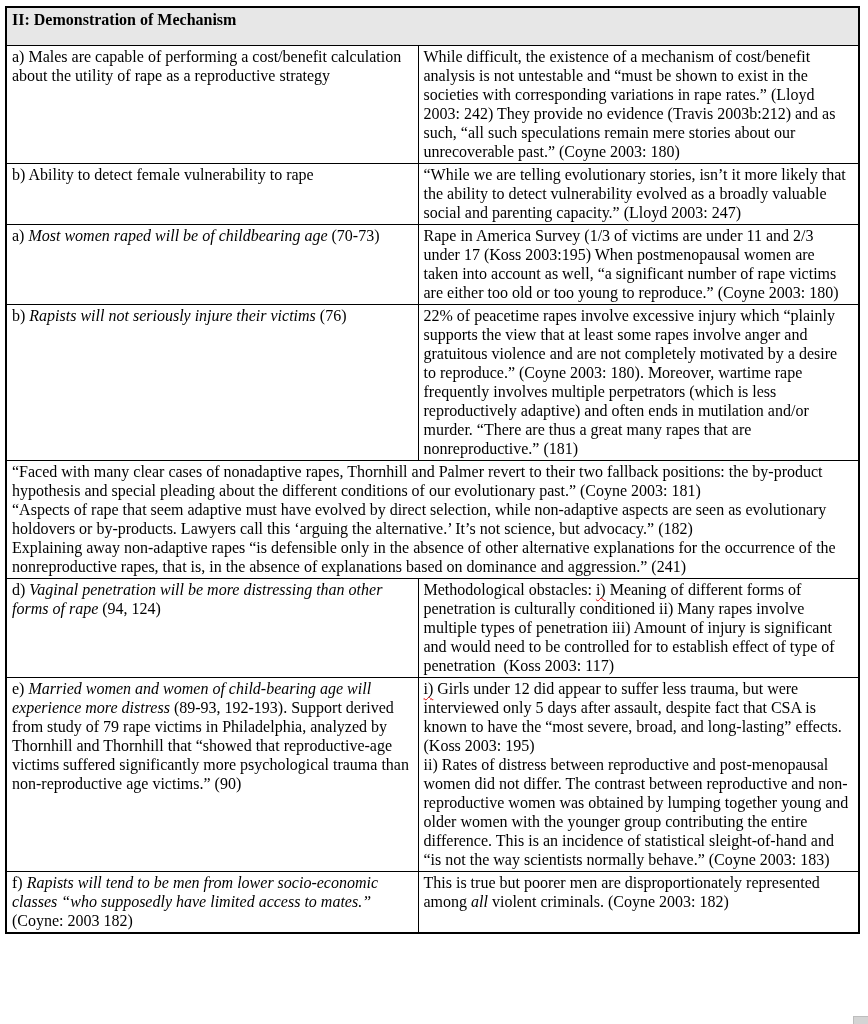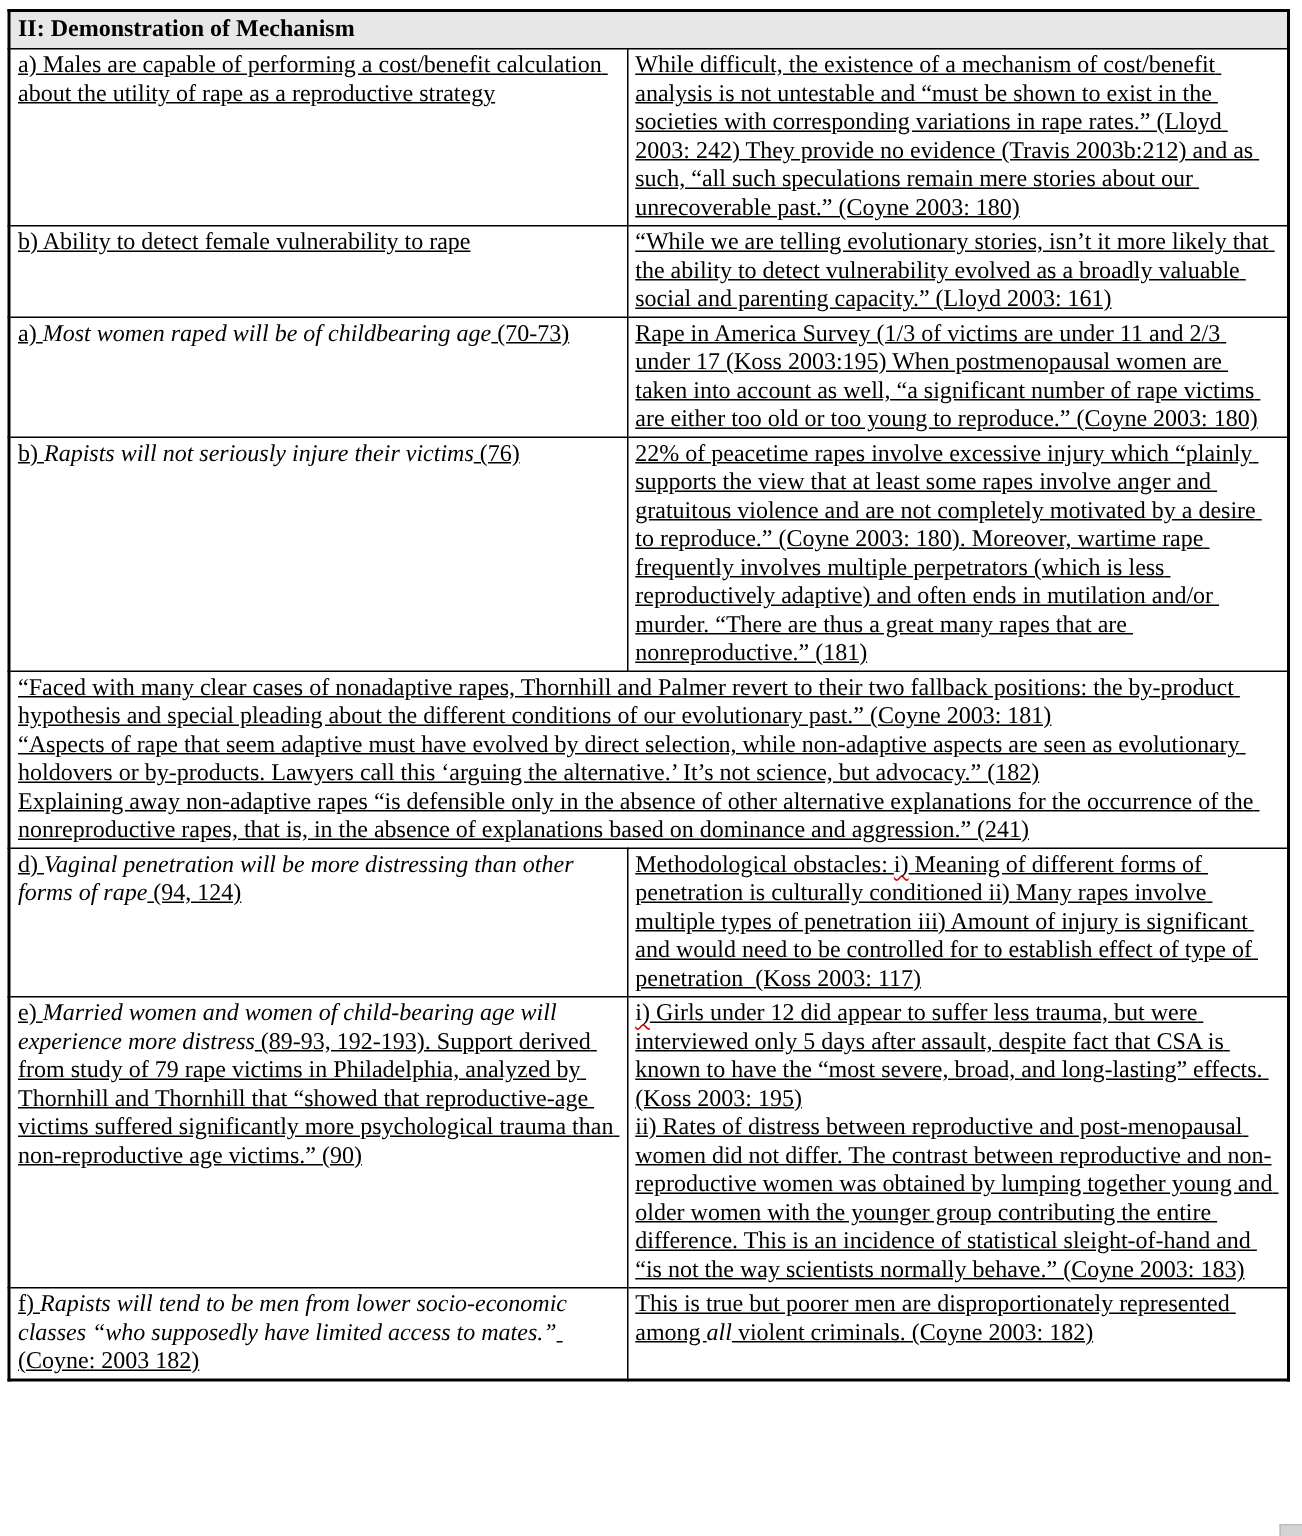--- a/index.html
+++ b/index.html
@@ -34,23 +34,23 @@
     border: 1.5px solid var(--border, #000000);
     vertical-align: top;
     padding: 1px 6px 2px 5px;
     white-space: pre-wrap;
     overflow-wrap: break-word;
   }
   td.section-header {
     font-weight: bold;
     background: var(--header-bg, #e7e7e7);
     padding-top: 2px;
-    padding-bottom: 3px;
+    padding-bottom: 16px;
   }
-  .seg-n { font-style: normal; text-decoration: underline; }
+  .seg-n { font-style: normal; }
   .seg-i { font-style: italic; margin-top: 20px; }
   .seg-sq {
     text-decoration: underline wavy var(--squiggle, #dd0000);
     text-decoration-skip-ink: none;
     text-decoration-thickness: 1px;
     text-underline-offset: 2px;
   }
   .scroll-corner {
     position: absolute;
     right: 0;
@@ -74,21 +74,21 @@
     <tbody>
       <tr>
         <td colspan="2" class="section-header">II: Demonstration of Mechanism</td>
       </tr>
       <tr>
         <td class="cell"><span class="seg-n">a) Males are capable of performing a cost/benefit calculation about the utility of rape as a reproductive strategy</span></td>
         <td class="cell"><span class="seg-n">While difficult, the existence of a mechanism of cost/benefit analysis is not untestable and “must be shown to exist in the societies with corresponding variations in rape rates.” (Lloyd 2003: 242) They provide no evidence (Travis 2003b:212) and as such, “all such speculations remain mere stories about our unrecoverable past.” (Coyne 2003: 180)</span></td>
       </tr>
       <tr>
         <td class="cell"><span class="seg-n">b) Ability to detect female vulnerability to rape</span></td>
-        <td class="cell"><span class="seg-n">“While we are telling evolutionary stories, isn’t it more likely that the ability to detect vulnerability evolved as a broadly valuable social and parenting capacity.” (Lloyd 2003: 161)</span></td>
+        <td class="cell"><span class="seg-n">“While we are telling evolutionary stories, isn’t it more likely that the ability to detect vulnerability evolved as a broadly valuable social and parenting capacity.” (Lloyd 2003: 247)</span></td>
       </tr>
       <tr>
         <td class="cell"><span class="seg-n">a) </span><span class="seg-i">Most women raped will be of childbearing age</span><span class="seg-n"> (70-73)</span></td>
         <td class="cell"><span class="seg-n">Rape in America Survey (1/3 of victims are under 11 and 2/3 under 17 (Koss 2003:195) When postmenopausal women are taken into account as well, “a significant number of rape victims are either too old or too young to reproduce.” (Coyne 2003: 180)</span></td>
       </tr>
       <tr>
         <td class="cell"><span class="seg-n">b) </span><span class="seg-i">Rapists will not seriously injure their victims</span><span class="seg-n"> (76)</span></td>
         <td class="cell"><span class="seg-n">22% of peacetime rapes involve excessive injury which “plainly supports the view that at least some rapes involve anger and gratuitous violence and are not completely motivated by a desire to reproduce.” (Coyne 2003: 180). Moreover, wartime rape frequently involves multiple perpetrators (which is less reproductively adaptive) and often ends in mutilation and/or murder. “There are thus a great many rapes that are nonreproductive.” (181)</span></td>
       </tr>
       <tr>

